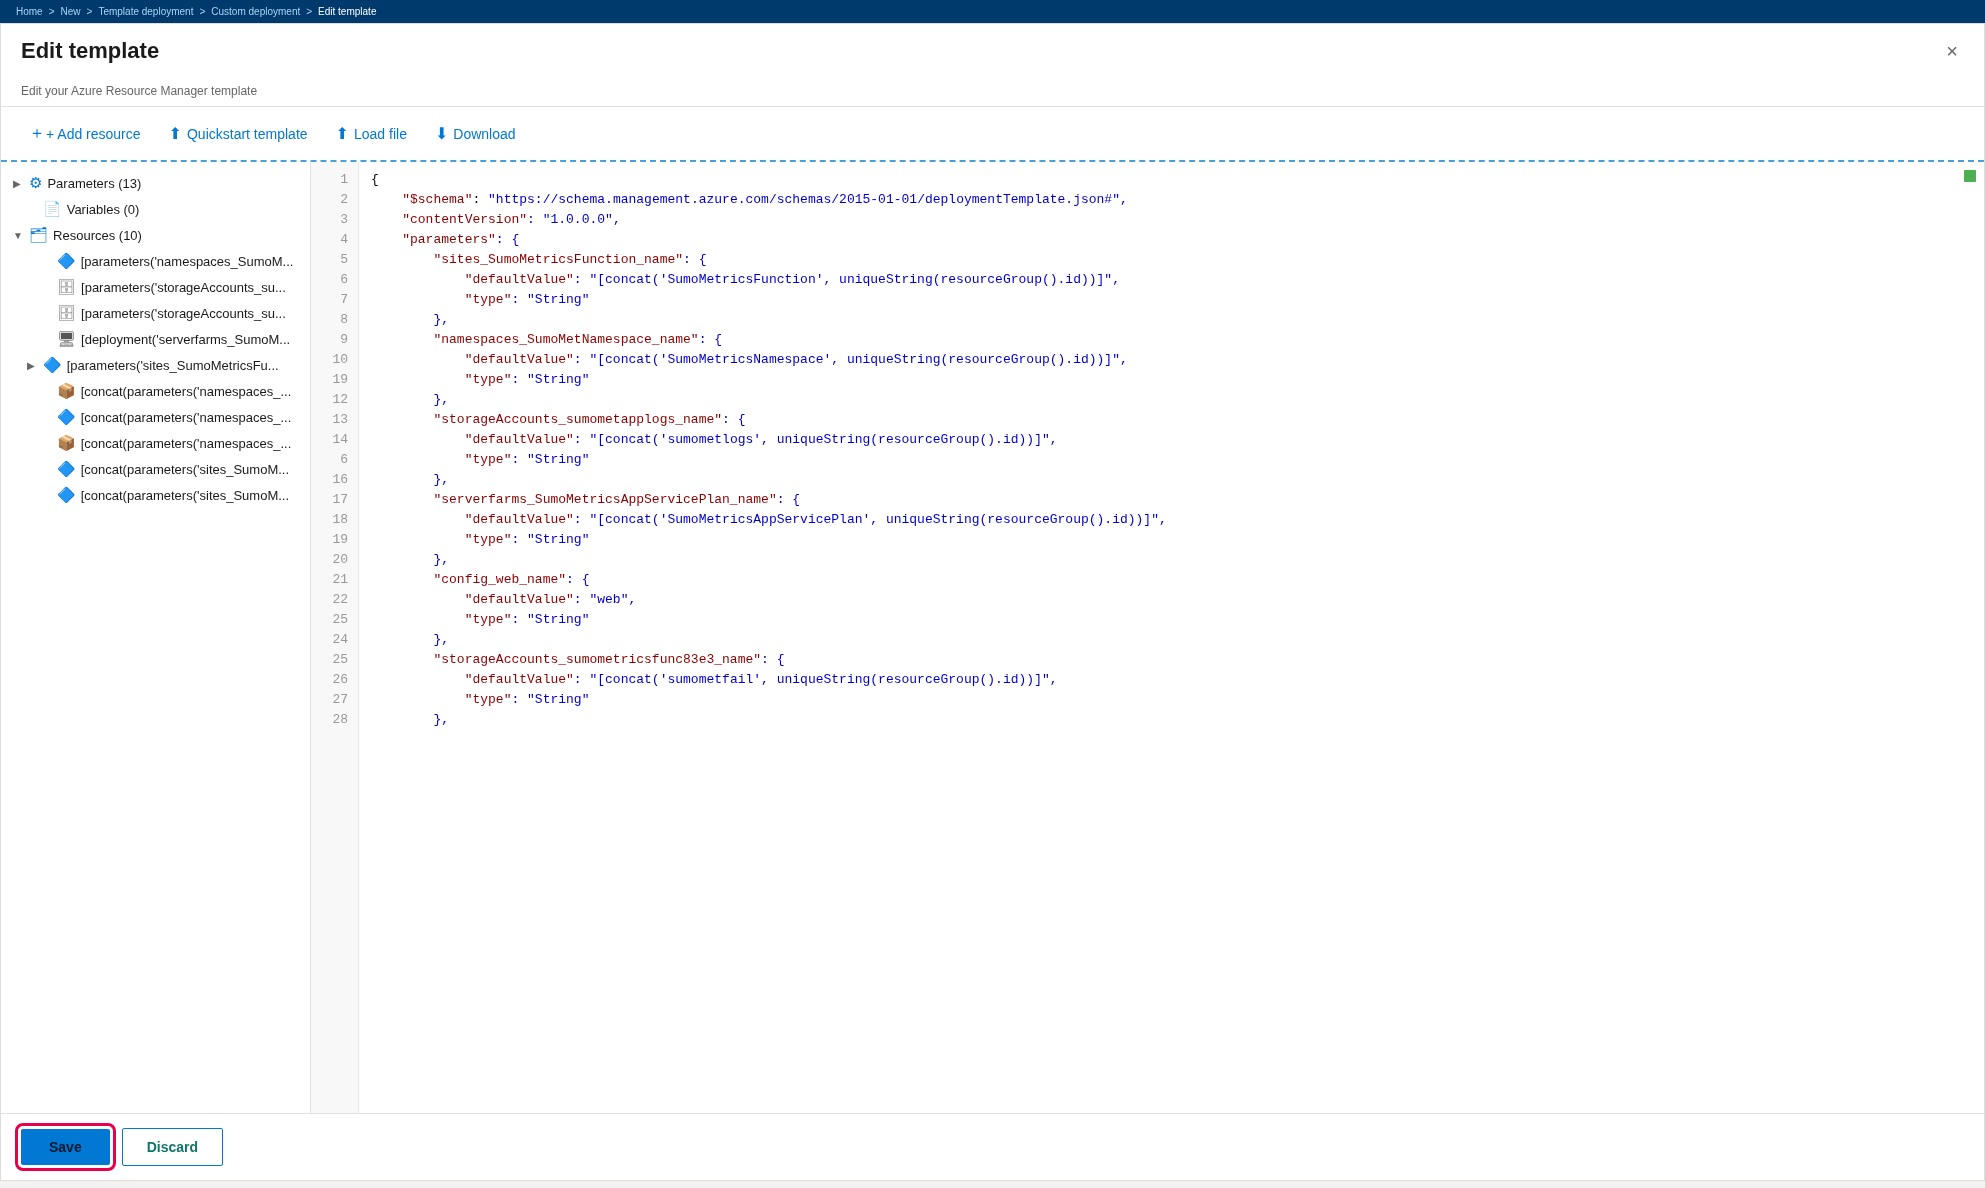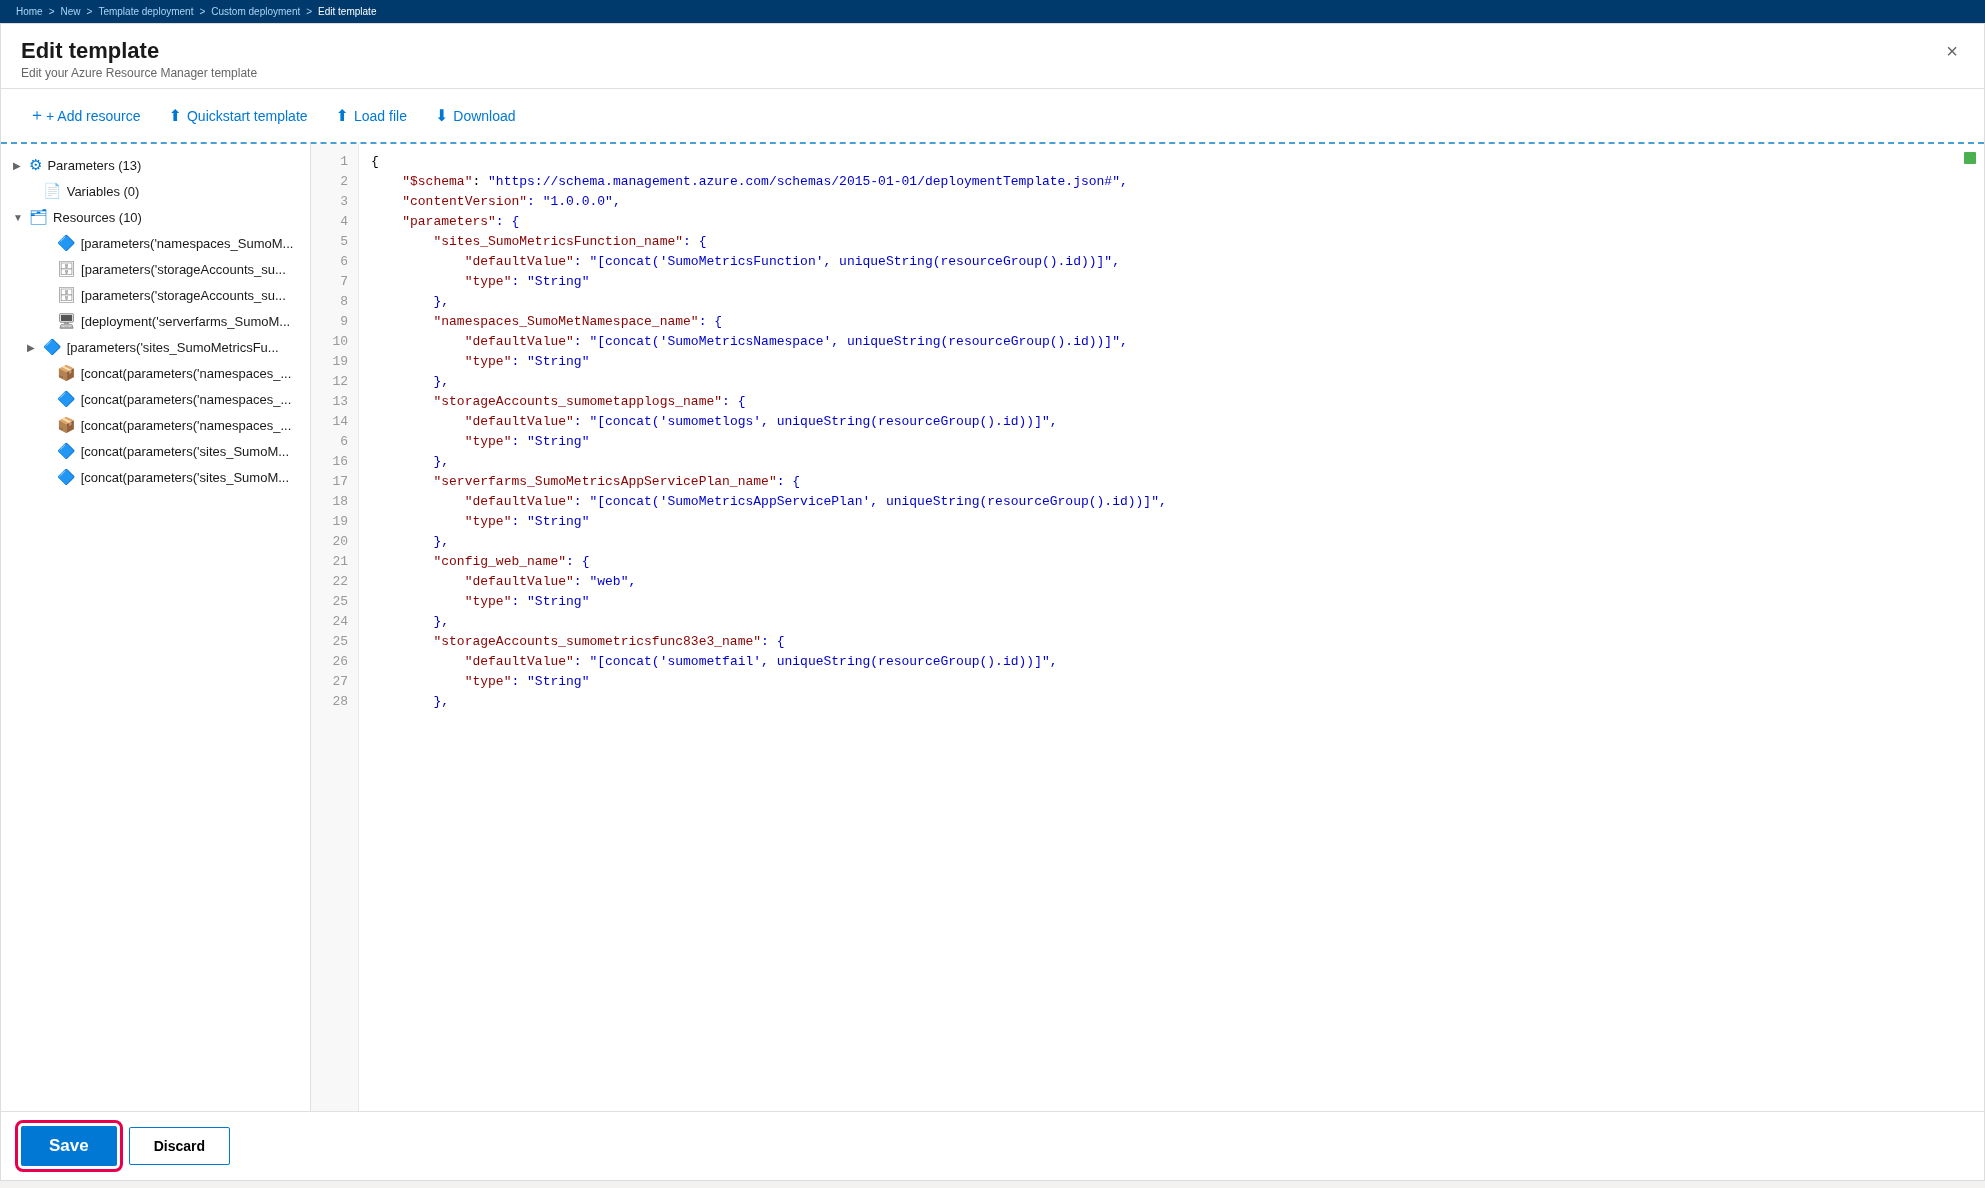--- a/index.html
+++ b/index.html
@@ -37,21 +37,21 @@
     }
     .page-header-left {}
     .page-title {
       font-size: 22px;
       font-weight: 600;
       color: #1a1a1a;
     }
     .page-subtitle {
       font-size: 12px;
       color: #666;
-      margin-top: 2px;
+      margin-top: 20px;
       text-align: right;
     }
     .close-btn {
       background: none;
       border: none;
       font-size: 20px;
       cursor: pointer;
       color: #666;
       padding: 2px 6px;
     }
@@ -171,33 +171,33 @@
     .bottom-bar {
       padding: 14px 20px;
       border-top: 1px solid #e0e0e0;
       display: flex;
       align-items: center;
       gap: 12px;
       background: #fff;
     }
     .btn-save {
       background: #0078d4;
-      color: #ffffff;
+      color: #0f172a;
       border: none;
       padding: 10px 28px;
-      font-size: 17px;
+      font-size: 14px;
       font-weight: 600;
       cursor: pointer;
       border-radius: 2px;
       outline: 3px solid #e8004d;
       outline-offset: 3px;
     }
     .btn-discard {
       background: #fff;
-      color: #000000;
+      color: #0f766e;
       border: 1px solid #0078d4;
       padding: 10px 24px;
       font-size: 14px;
       font-weight: 600;
       cursor: pointer;
       border-radius: 2px;
     }
   </style>
 </head>
 <body>

